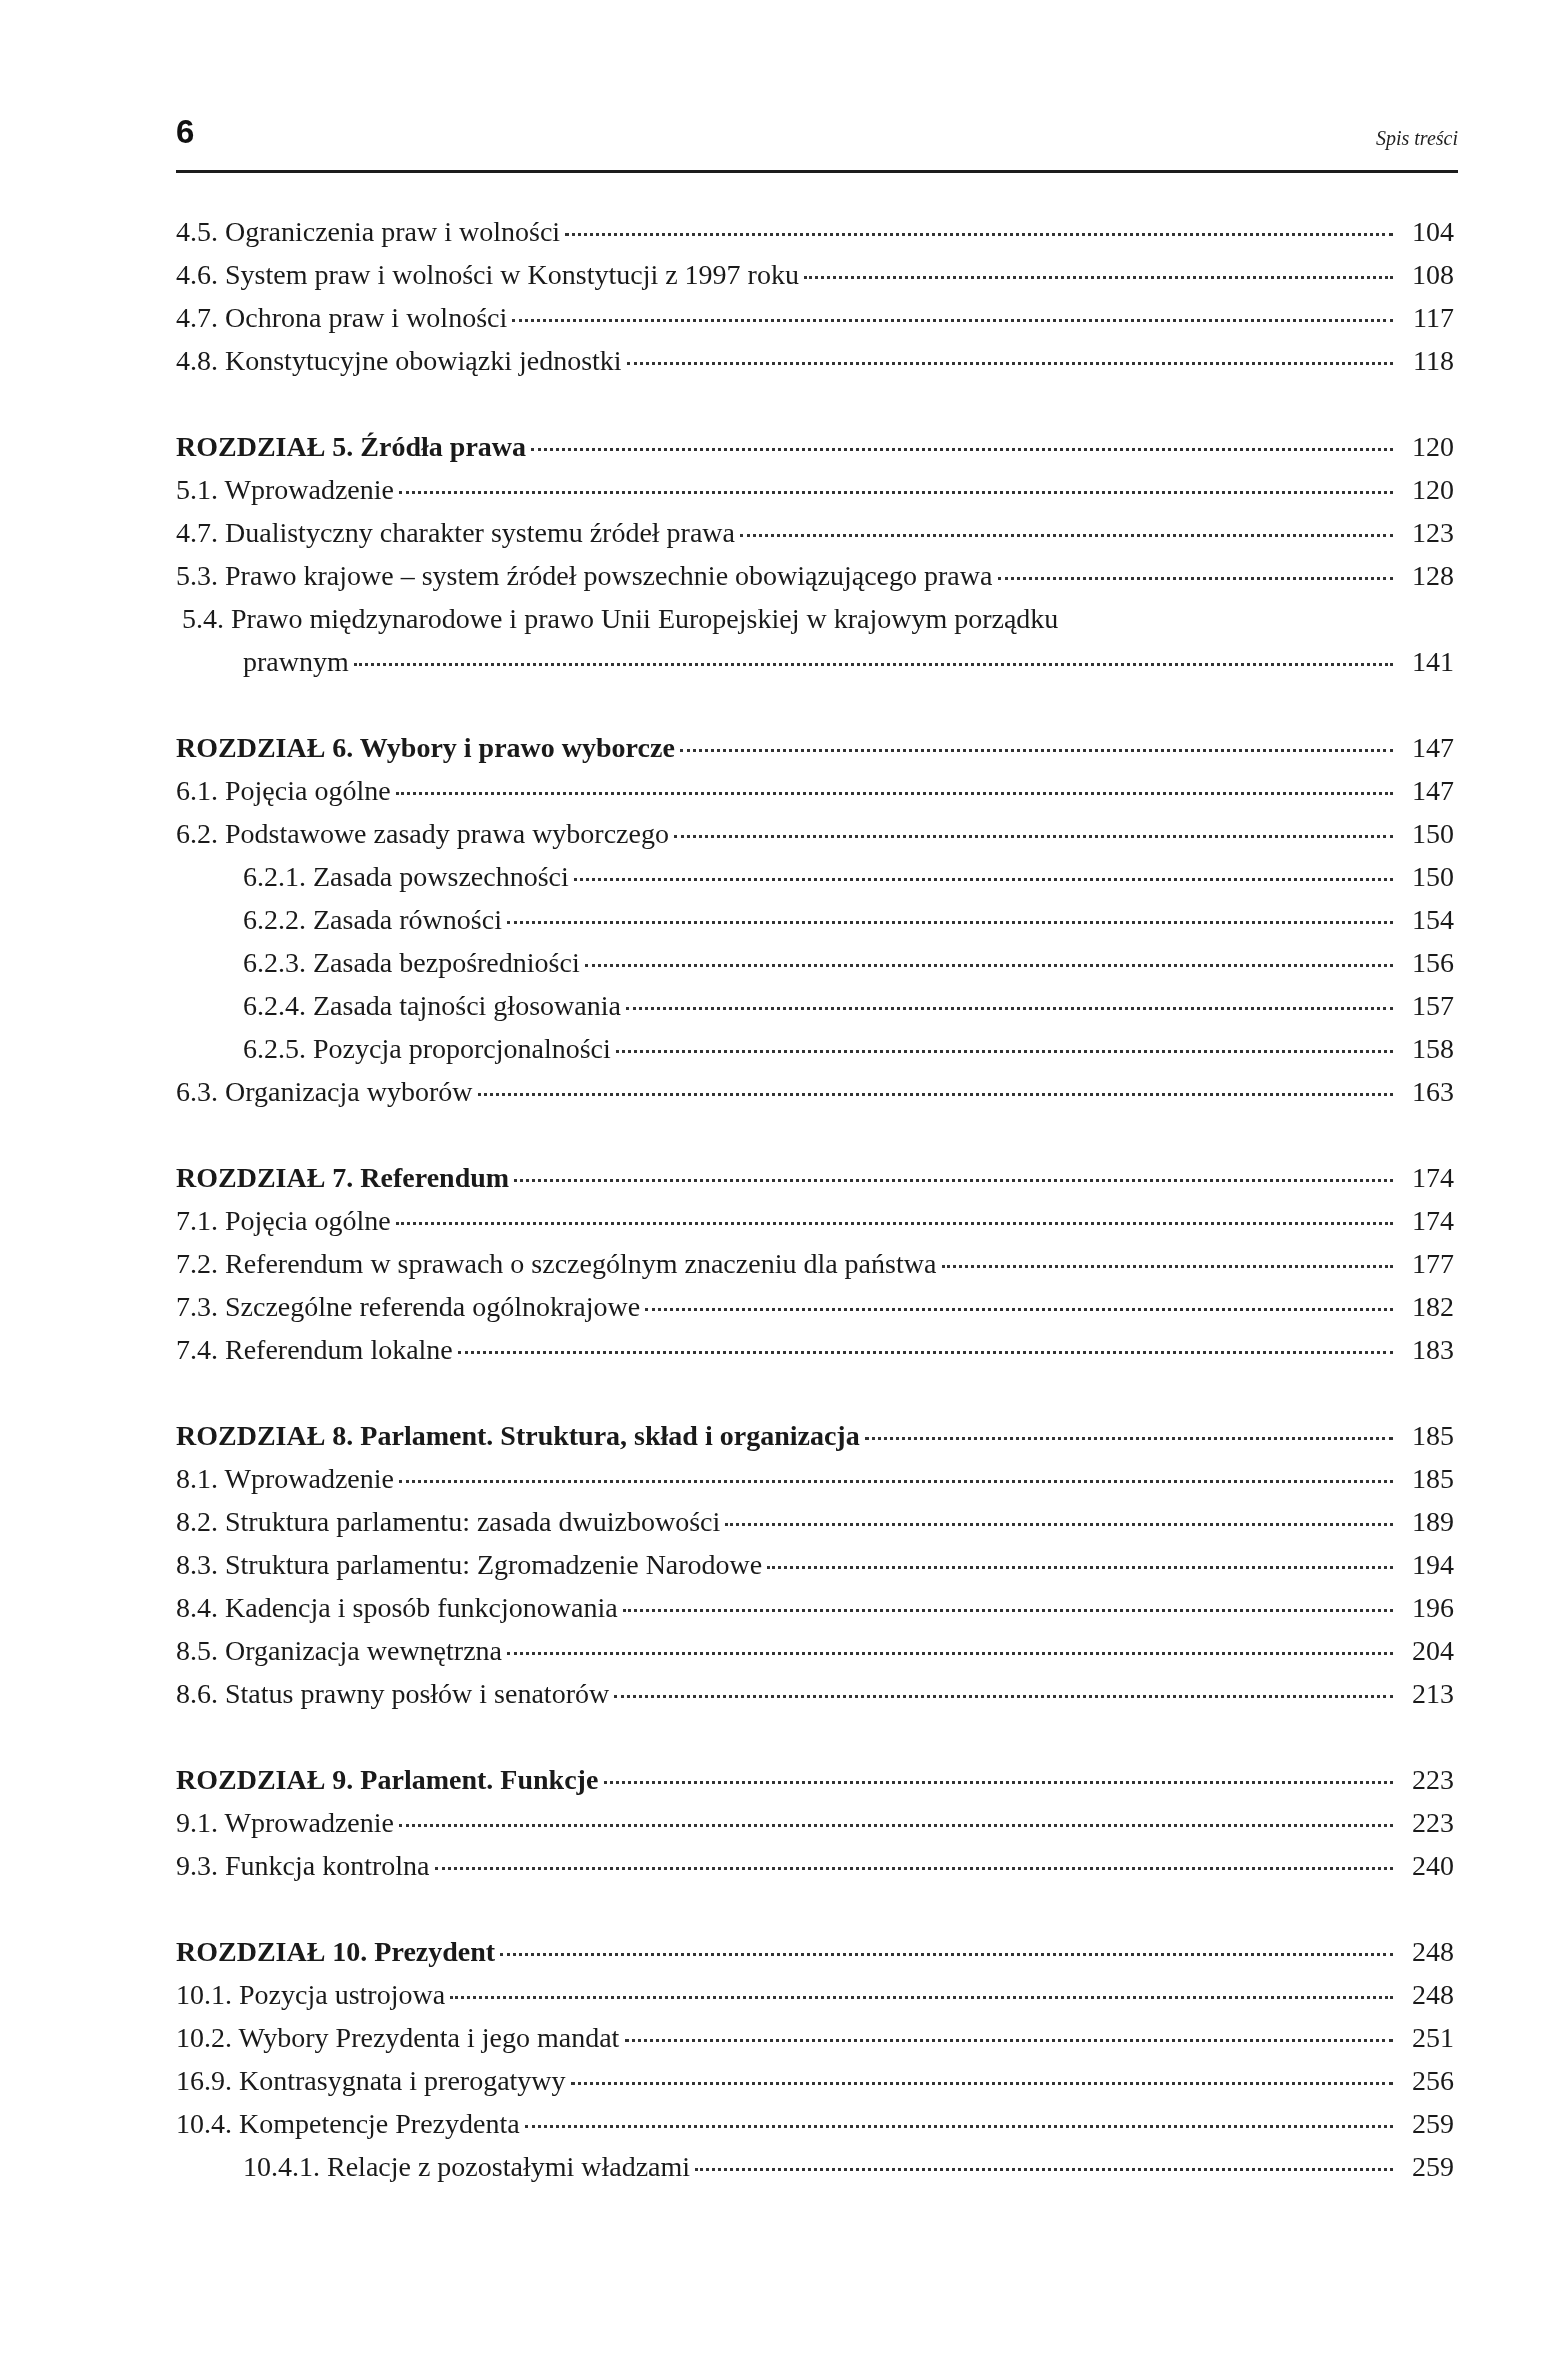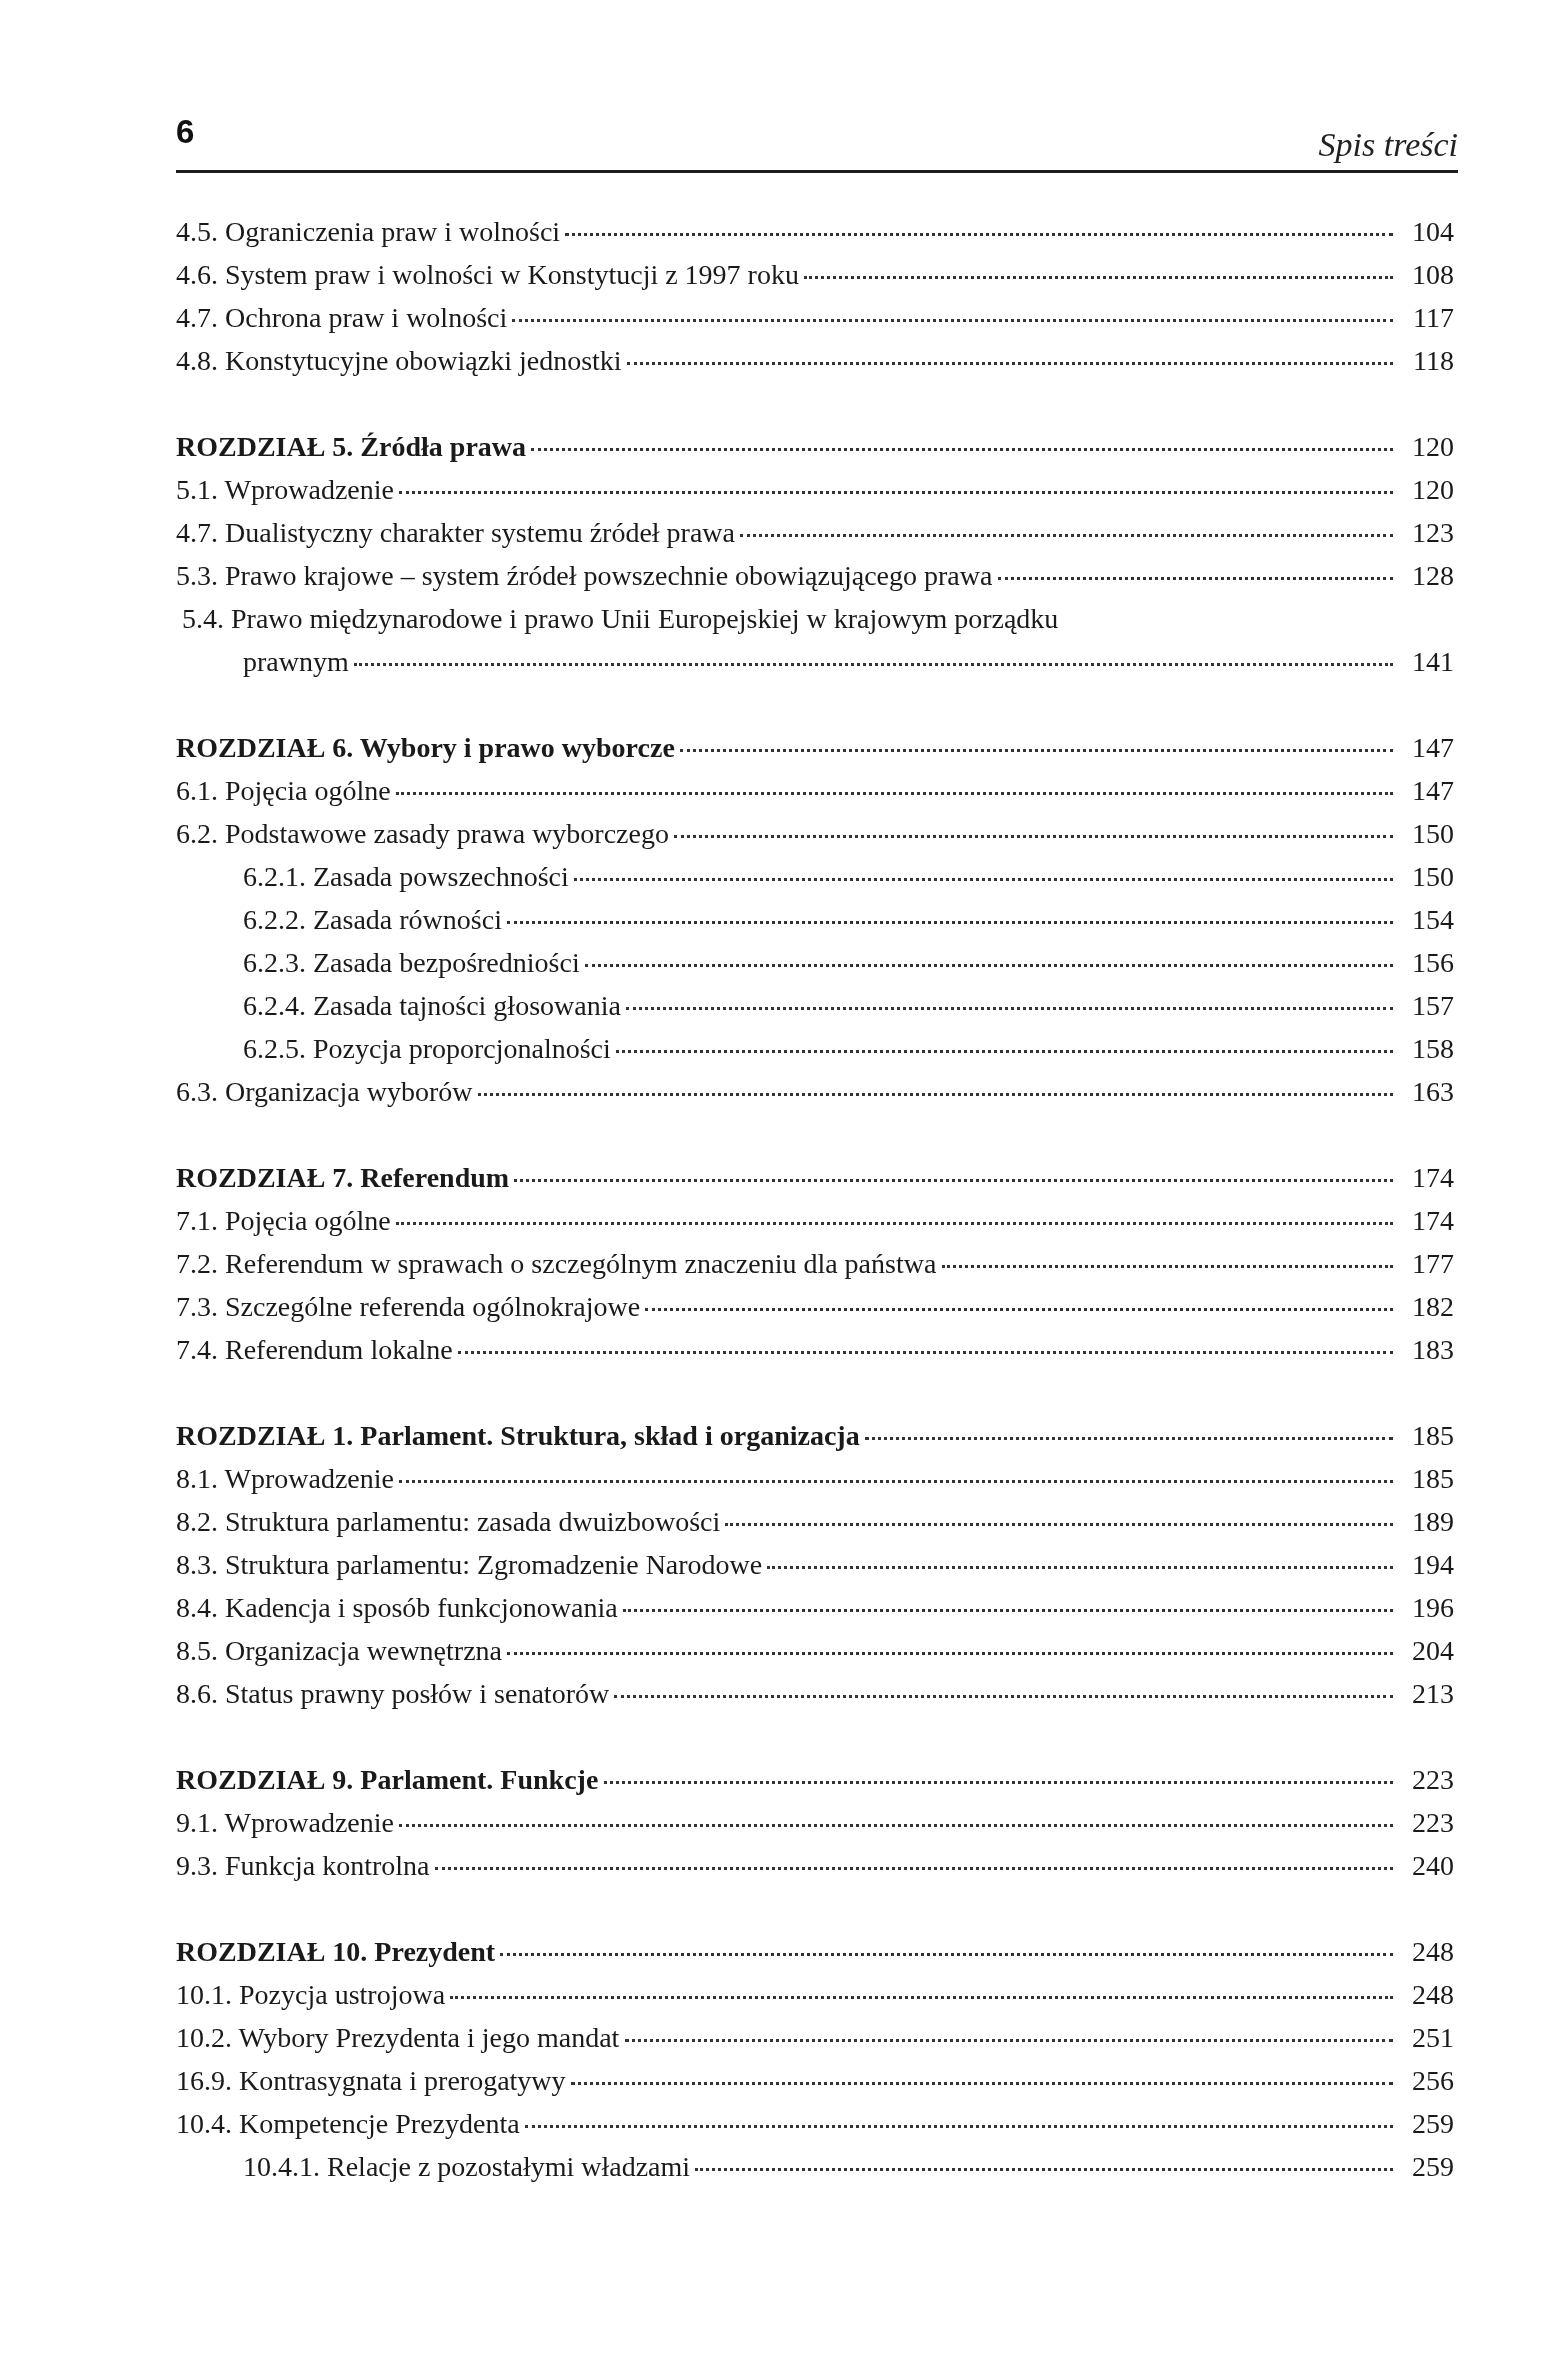--- a/index.html
+++ b/index.html
@@ -28,23 +28,23 @@
       top: 0;
       font-family: "Liberation Sans", "DejaVu Sans", sans-serif;
       font-weight: bold;
       font-size: 33px;
       line-height: 42px;
       color: #111;
     }
     .running-head {
       position: absolute;
       right: 0;
-      top: 18px;
+      top: 12px;
       font-style: italic;
-      font-size: 34px;
+      font-size: 20px;
       line-height: 31px;
       color: #222;
     }
     .header-rule {
       position: absolute;
       left: 176px;
       top: 170px;
       width: 1282px;
       height: 2.6px;
       background: #1c1c1c;
@@ -240,21 +240,21 @@
     </div>
     <div class="toc-entry">
       <span class="toc-label">7.4. Referendum lokalne</span>
       <span class="toc-leader"></span>
       <span class="toc-page">183</span>
     </div>
   </div>
 
   <div class="toc-group">
     <div class="toc-entry chapter">
-      <span class="toc-label">ROZDZIAŁ 1. Parlament. Struktura, skład i organizacja</span>
+      <span class="toc-label">ROZDZIAŁ 8. Parlament. Struktura, skład i organizacja</span>
       <span class="toc-leader"></span>
       <span class="toc-page">185</span>
     </div>
     <div class="toc-entry">
       <span class="toc-label">8.1. Wprowadzenie</span>
       <span class="toc-leader"></span>
       <span class="toc-page">185</span>
     </div>
     <div class="toc-entry">
       <span class="toc-label">8.2. Struktura parlamentu: zasada dwuizbowości</span>

